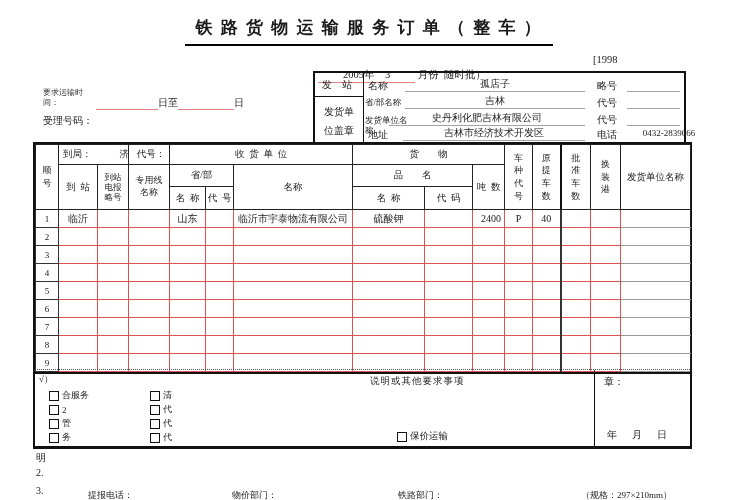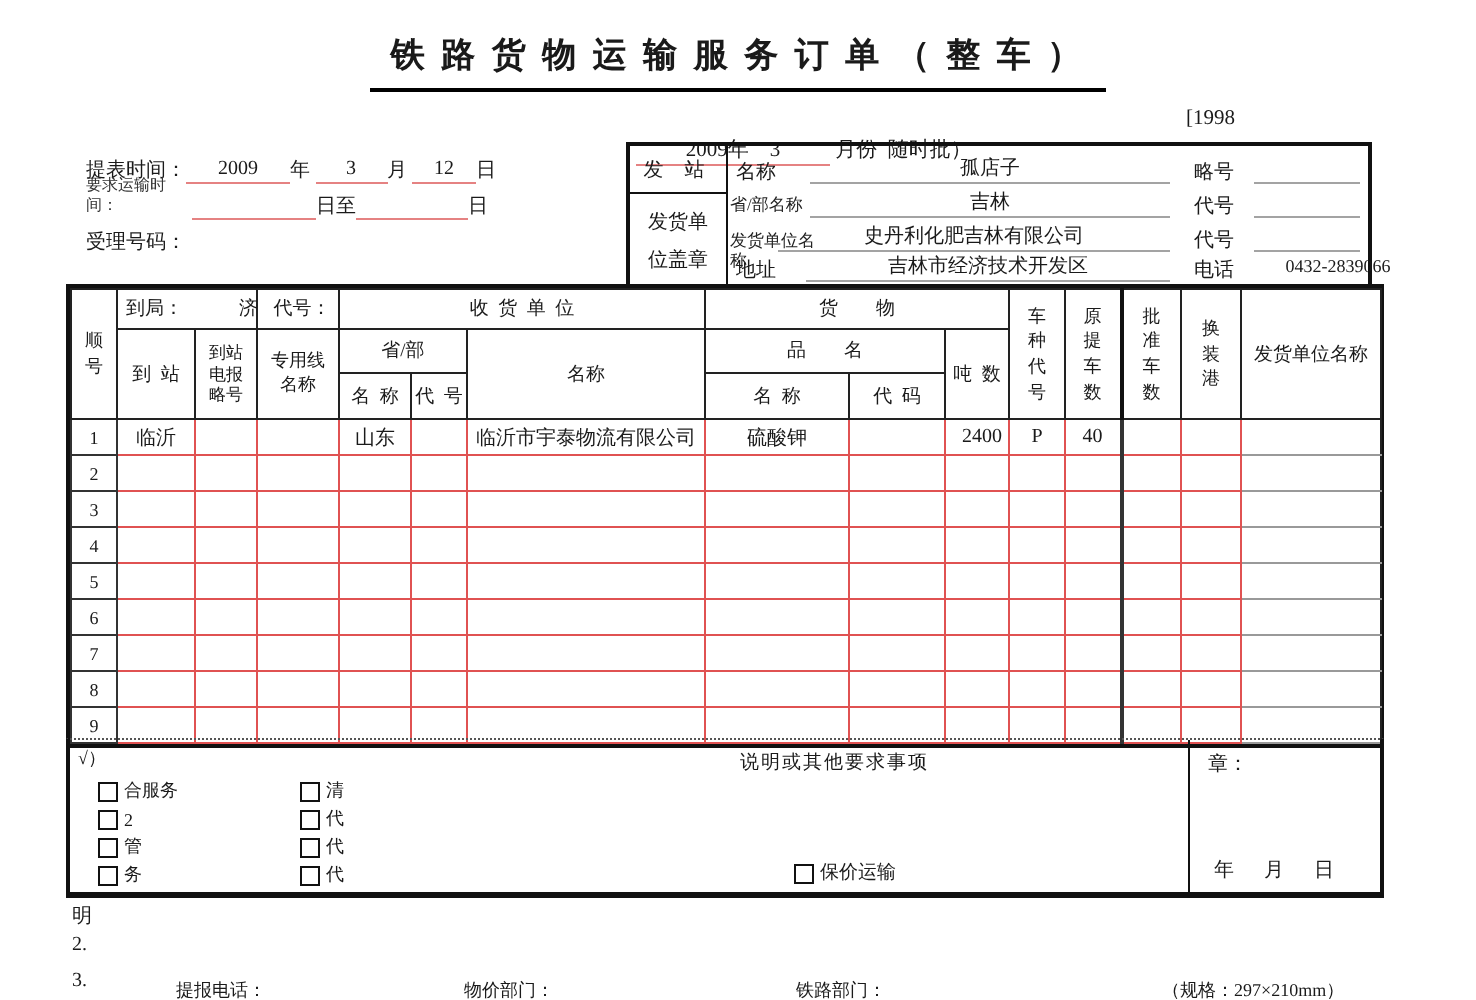--- a/index.html
+++ b/index.html
@@ -77,21 +77,20 @@
 
 <div id="canvas">
 
   <div class="title-wrap">
     <span class="title">铁 路 货 物 运 输 服 务 订 单 （ 整 车 ）</span>
   </div>
 
   <div class="date-line"><span class="u" style="min-width:97px;">2009年    3</span><span> 月份</span><span>  随时批）</span></div>
   <div class="right-code">[1998</div>
 
-  <div class="info" style="left:43px;top:78px;"><span>提表时间：</span><span class="u" style="width:52px;">2009</span><span>年</span> <span class="u" style="width:36px;">3</span><span>月</span> <span class="u" style="width:32px;">12</span><span>日</span></div>
 
   <div class="tiny-label">要求运输时间：</div>
   <div class="info" style="left:96px;top:96px;"><span class="u" style="width:62px;"></span><span>日至</span><span class="u" style="width:56px;"></span><span>日</span></div>
 
   <div class="info" style="left:43px;top:114px;">受理号码：</div>
 
   <div class="shipper">
     <div class="vline"></div>
     <div class="hline"></div>
     <div class="station-label">发 站</div>

